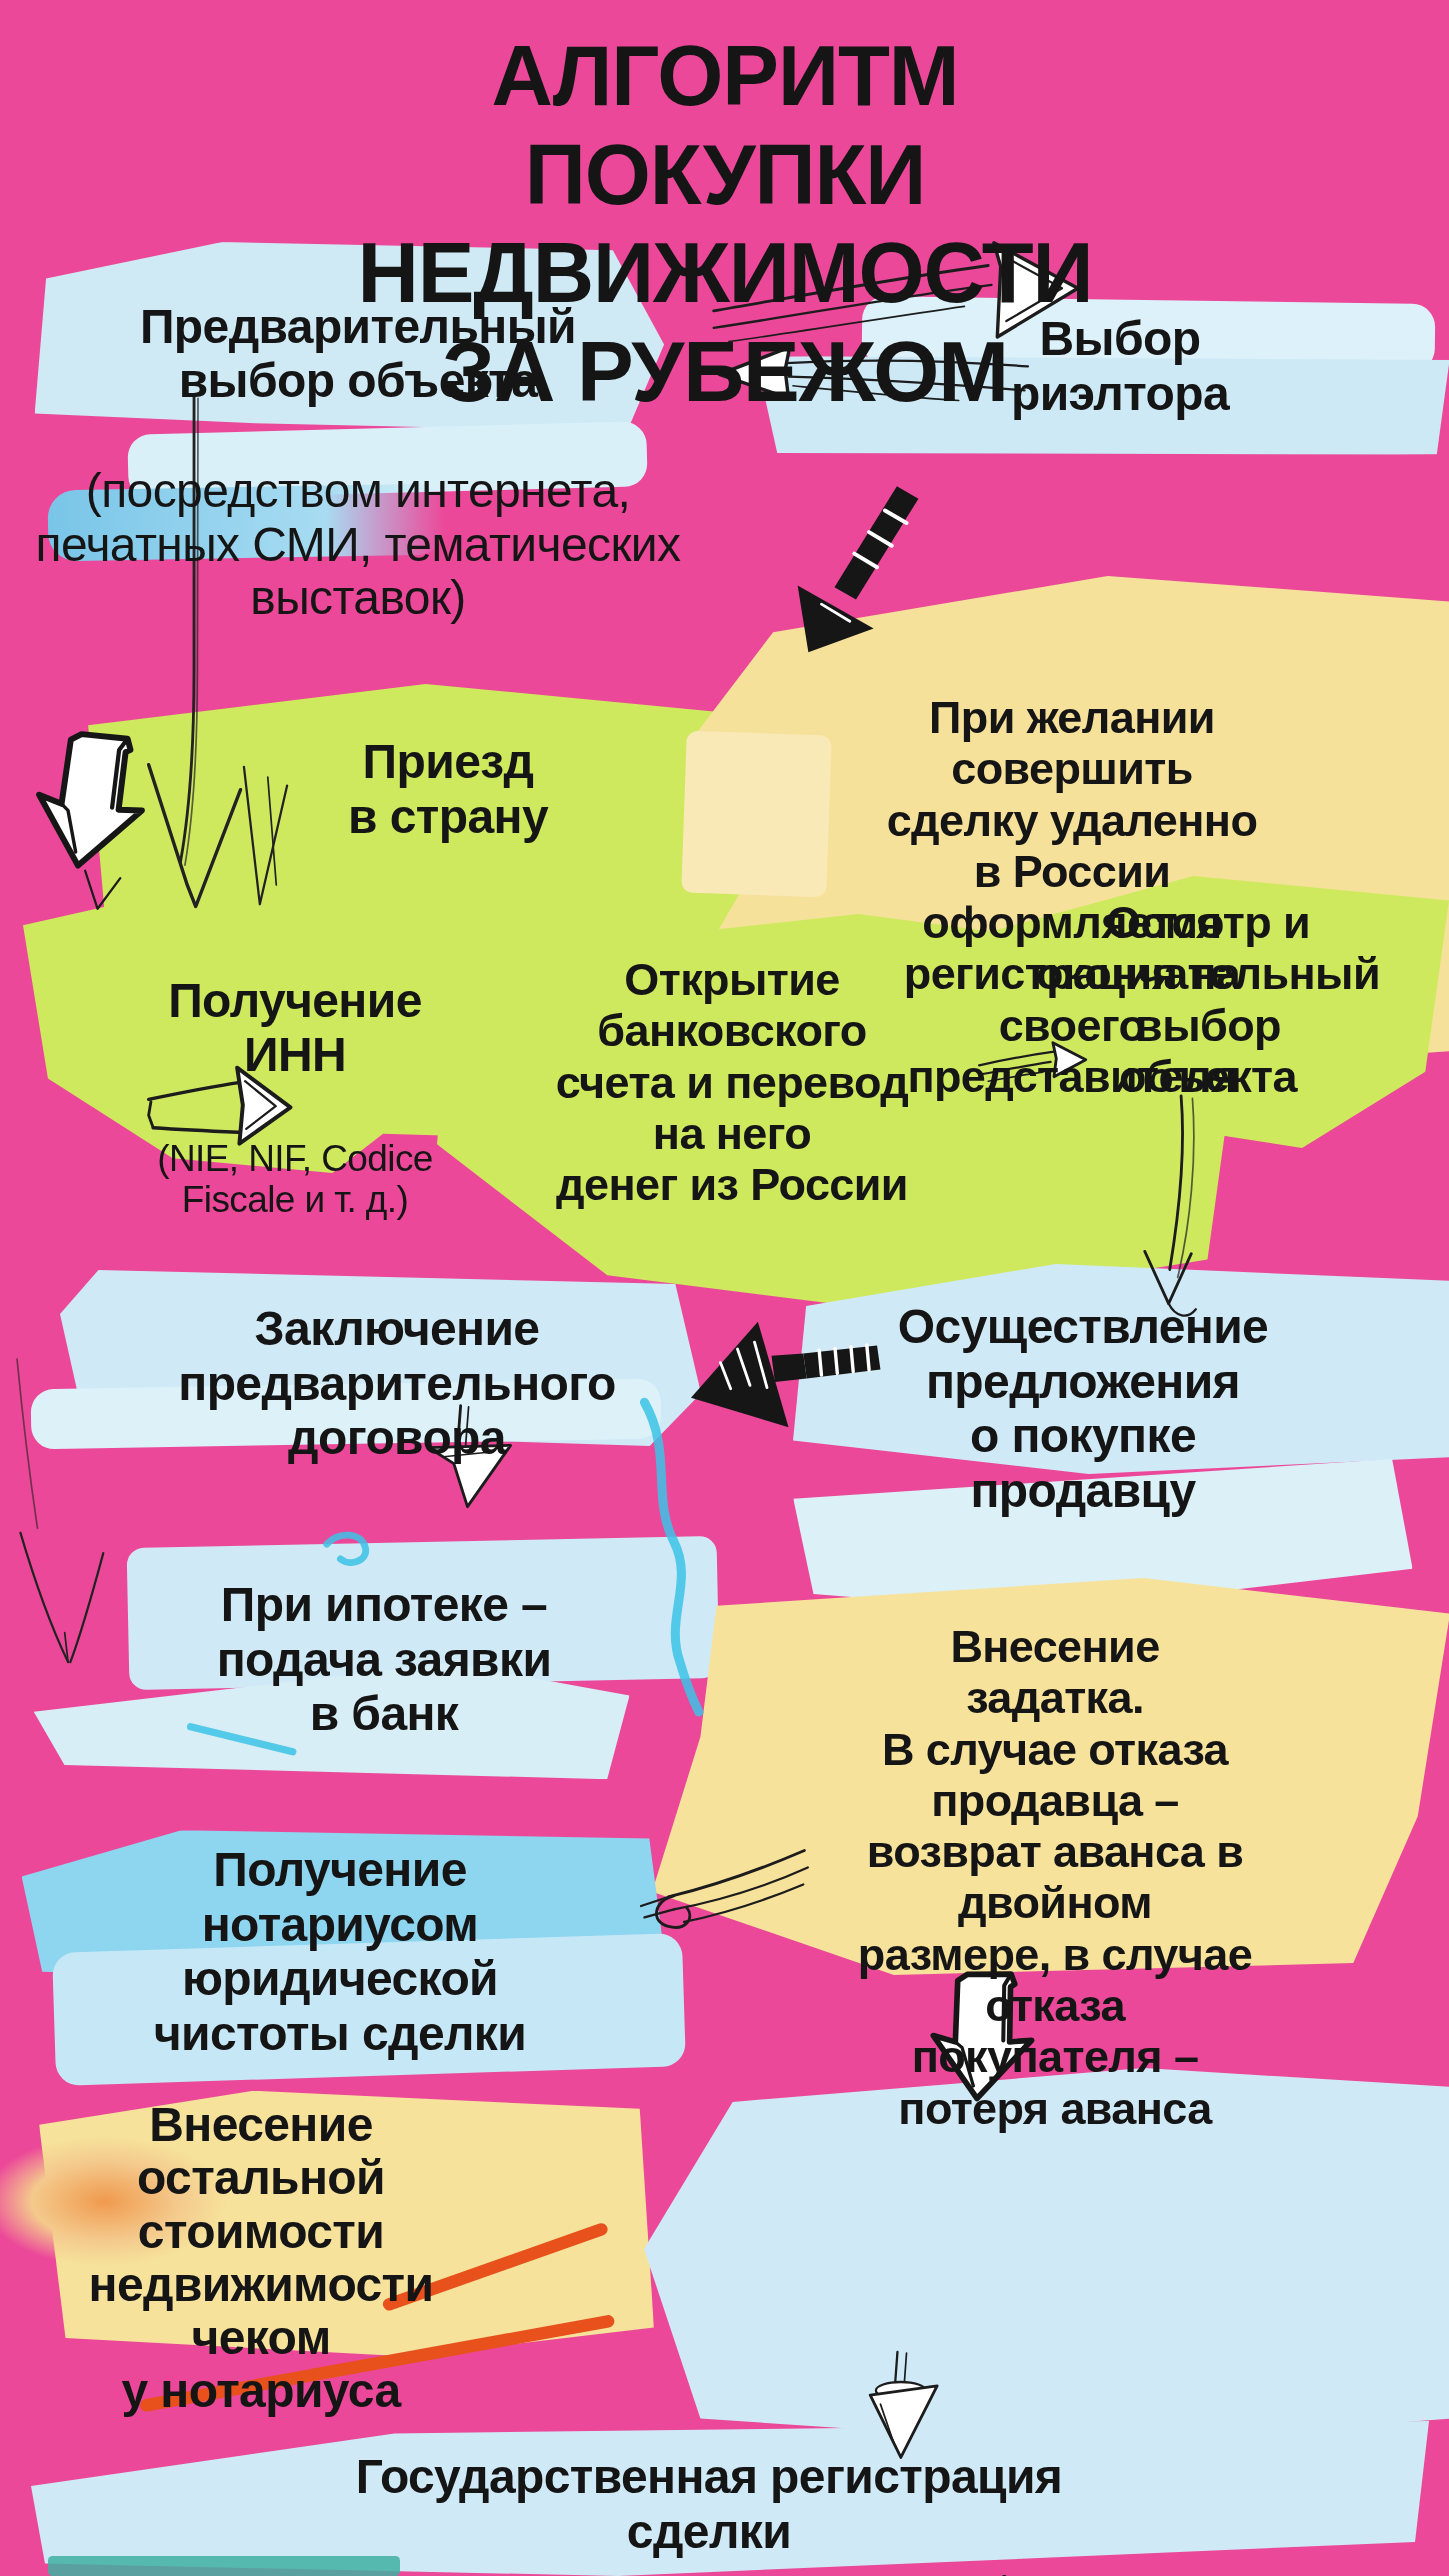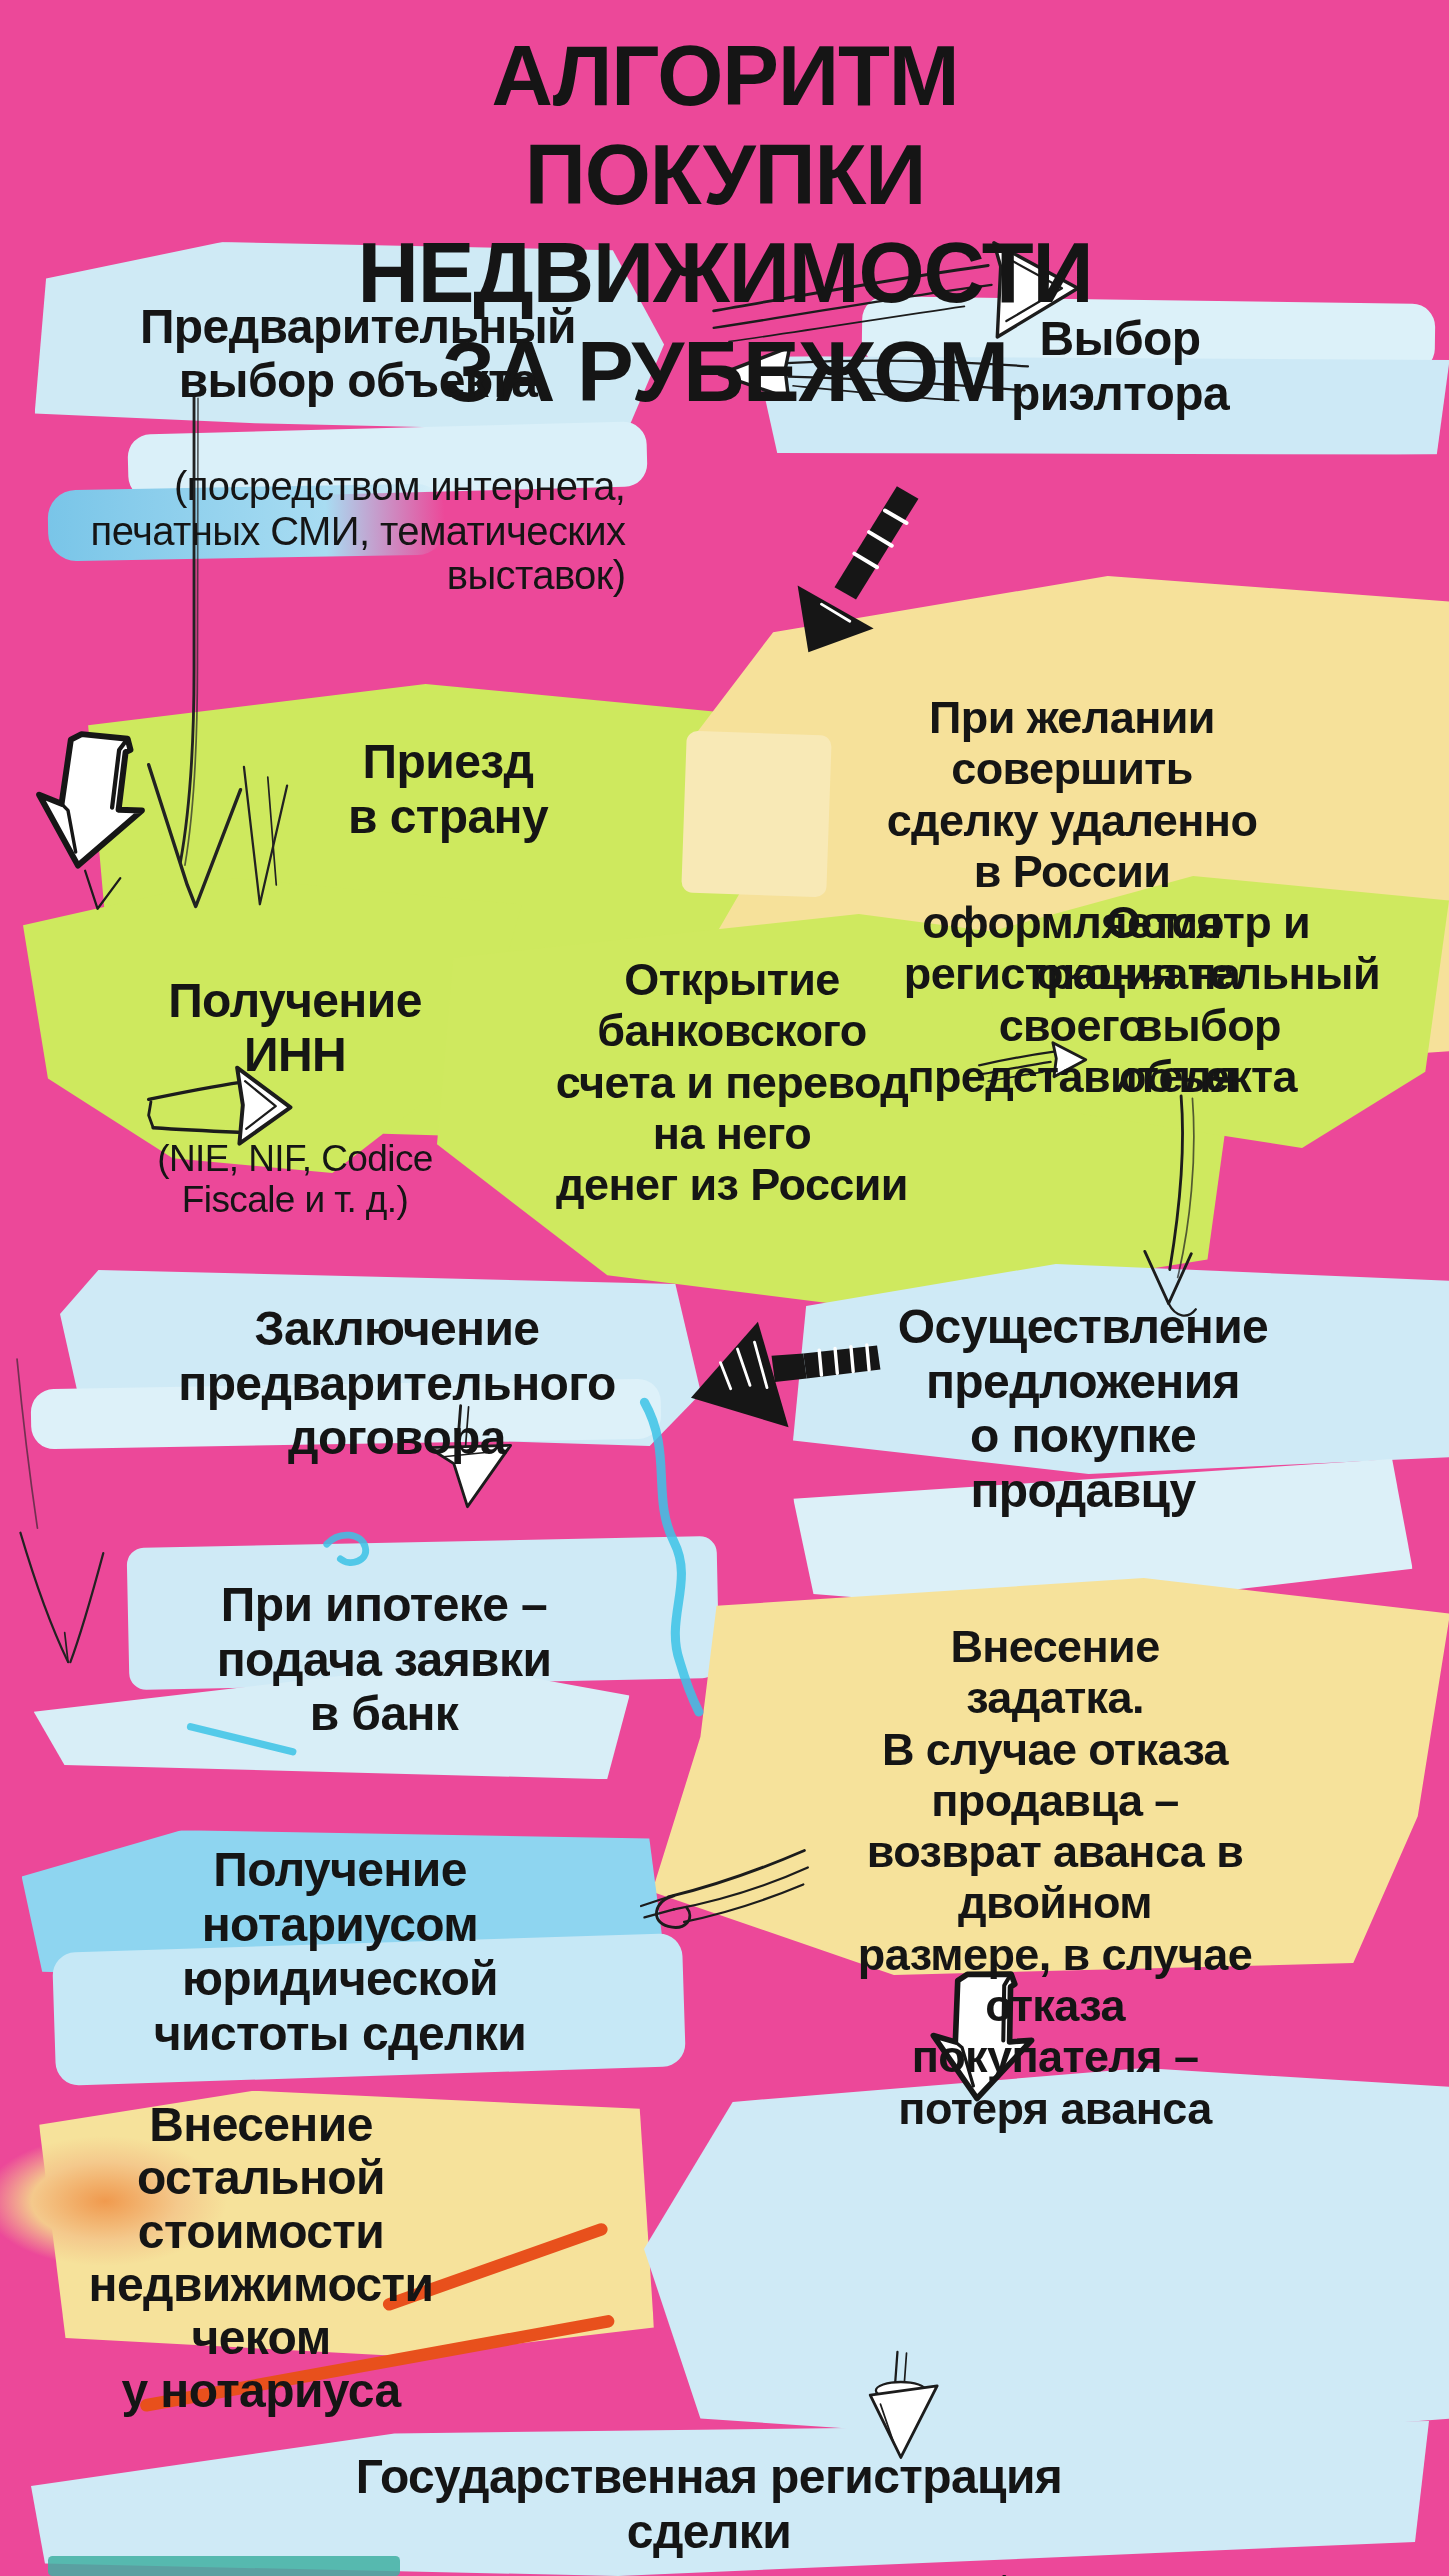--- a/index.html
+++ b/index.html
@@ -19,21 +19,21 @@
     text-align:center;
     white-space:pre-line;
     font-weight:700;
     line-height:1.14;
     letter-spacing:-0.6px;
   }
   .title{font-size:85px;line-height:1.16;letter-spacing:-1.1px;}
   .t84{font-size:48px;}
   .t80{font-size:45px;}
   .note{font-weight:400;letter-spacing:-0.6px;}
-  .n70{font-size:40px;line-height:1.12;text-align:right;}
+  .n70{font-size:48px;line-height:1.12;}
   .n66{font-size:37px;line-height:1.12;}
   .reg-main{font-size:48px;font-weight:700;}
   .reg-note{font-size:39px;font-weight:400;}
 </style>
 </head>
 <body>
 
 <div class="page">
 
   <div class="patch" style="left:34px;top:241px;width:630px;height:193px;background:#cfeaf5;clip-path:polygon(2% 18%,30% 0,92% 6%,100% 55%,94% 100%,35% 94%,0 88%);transform:rotate(-0.5deg);"></div>

